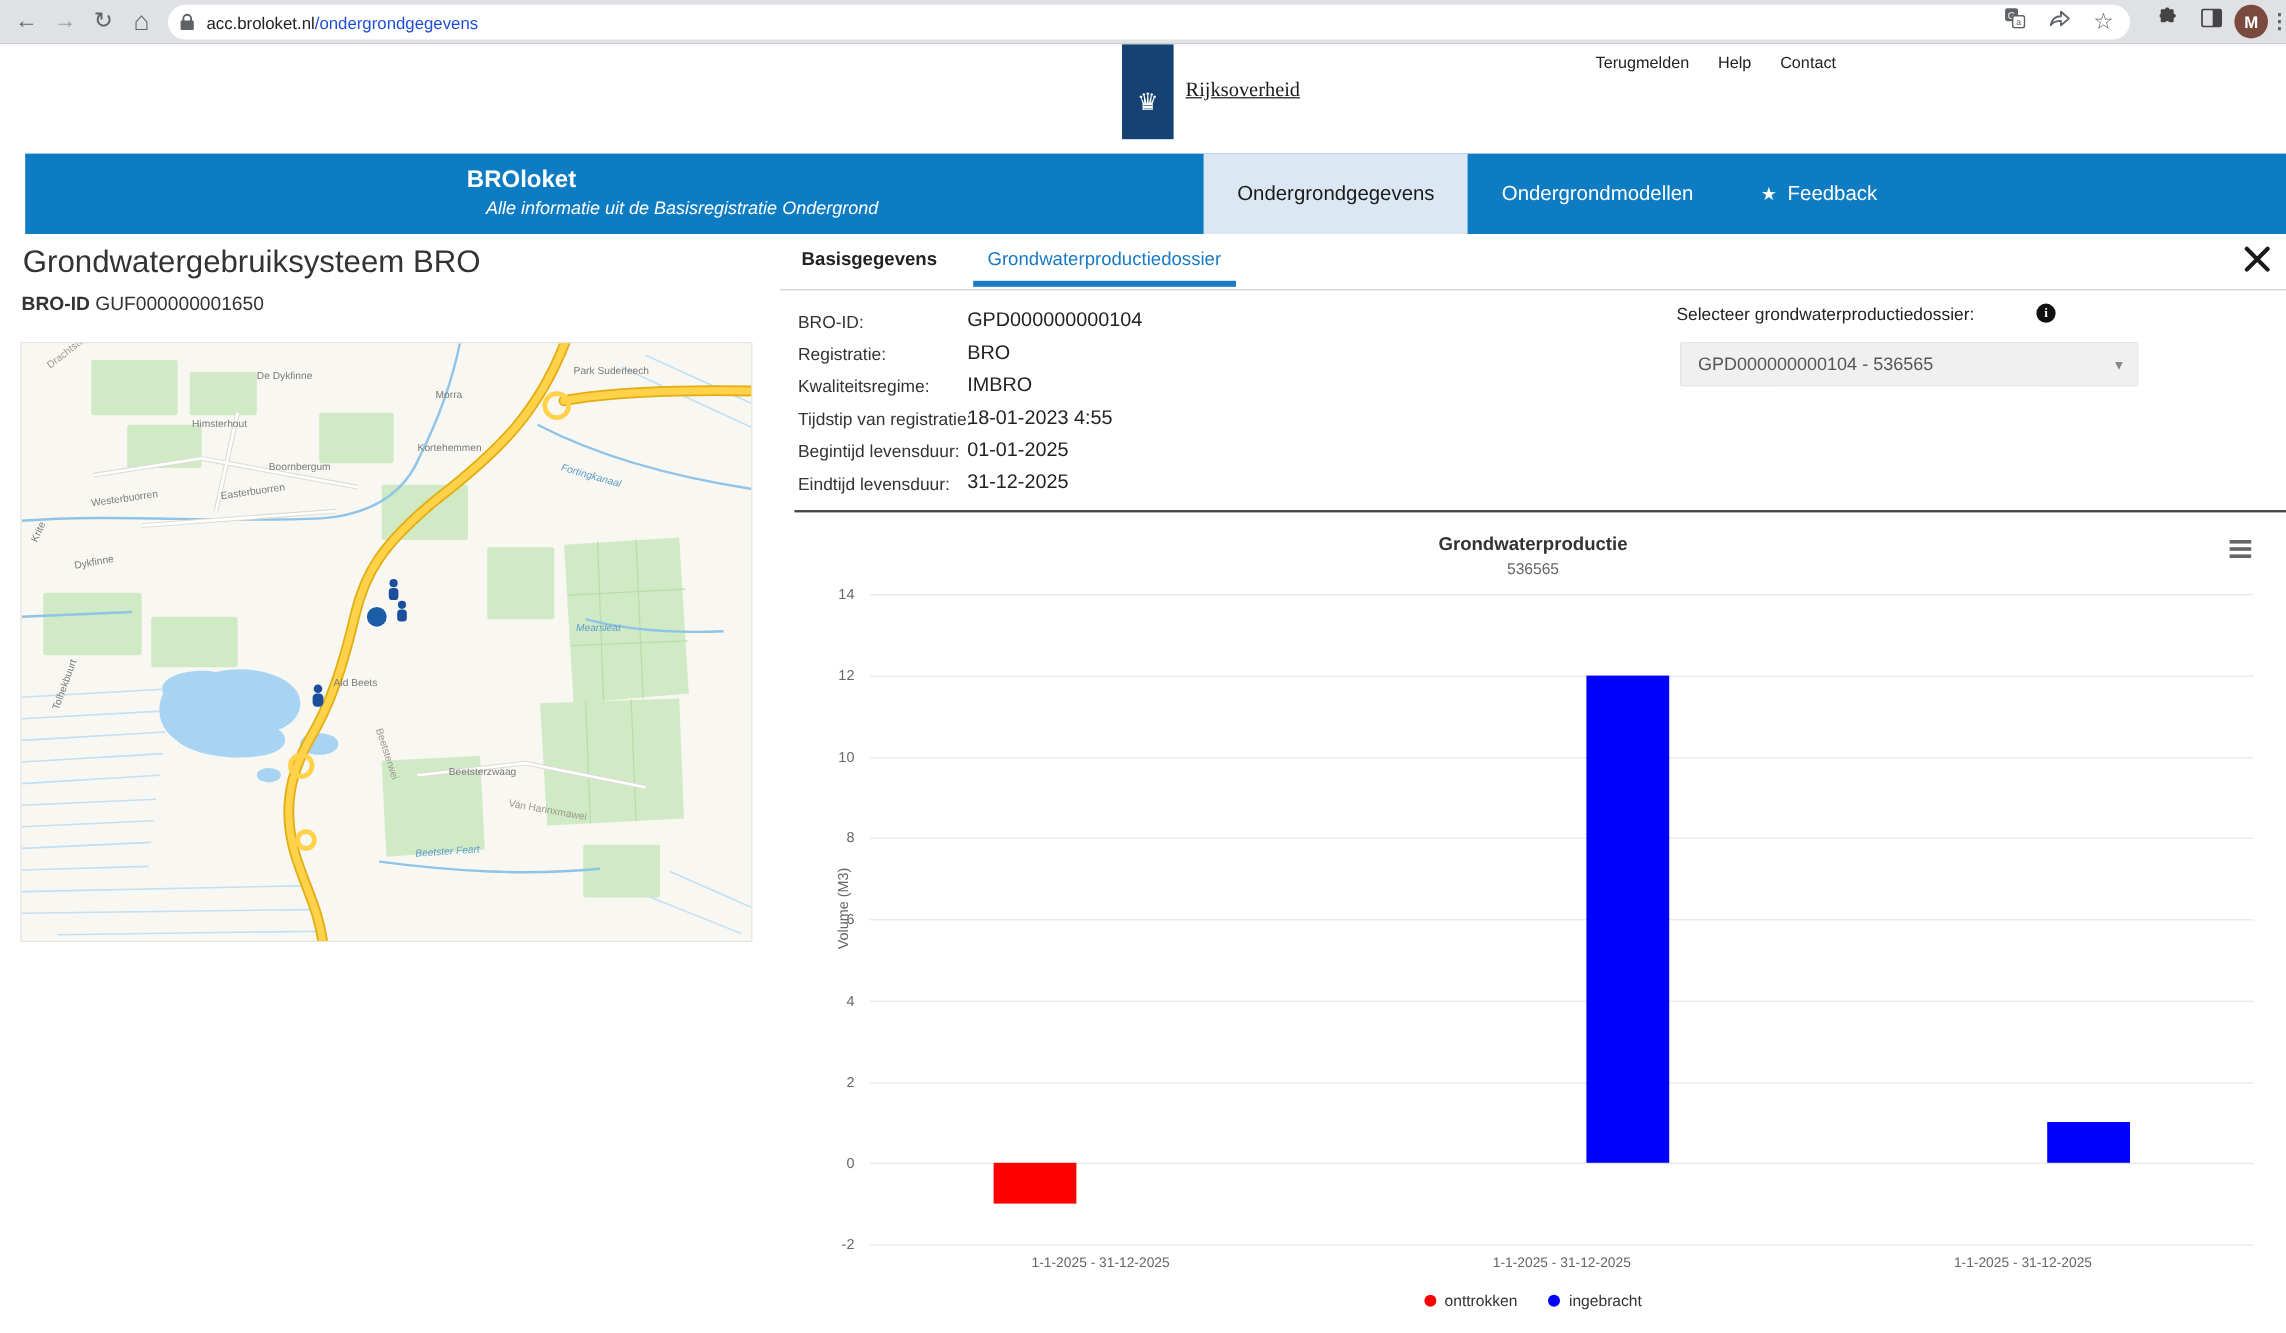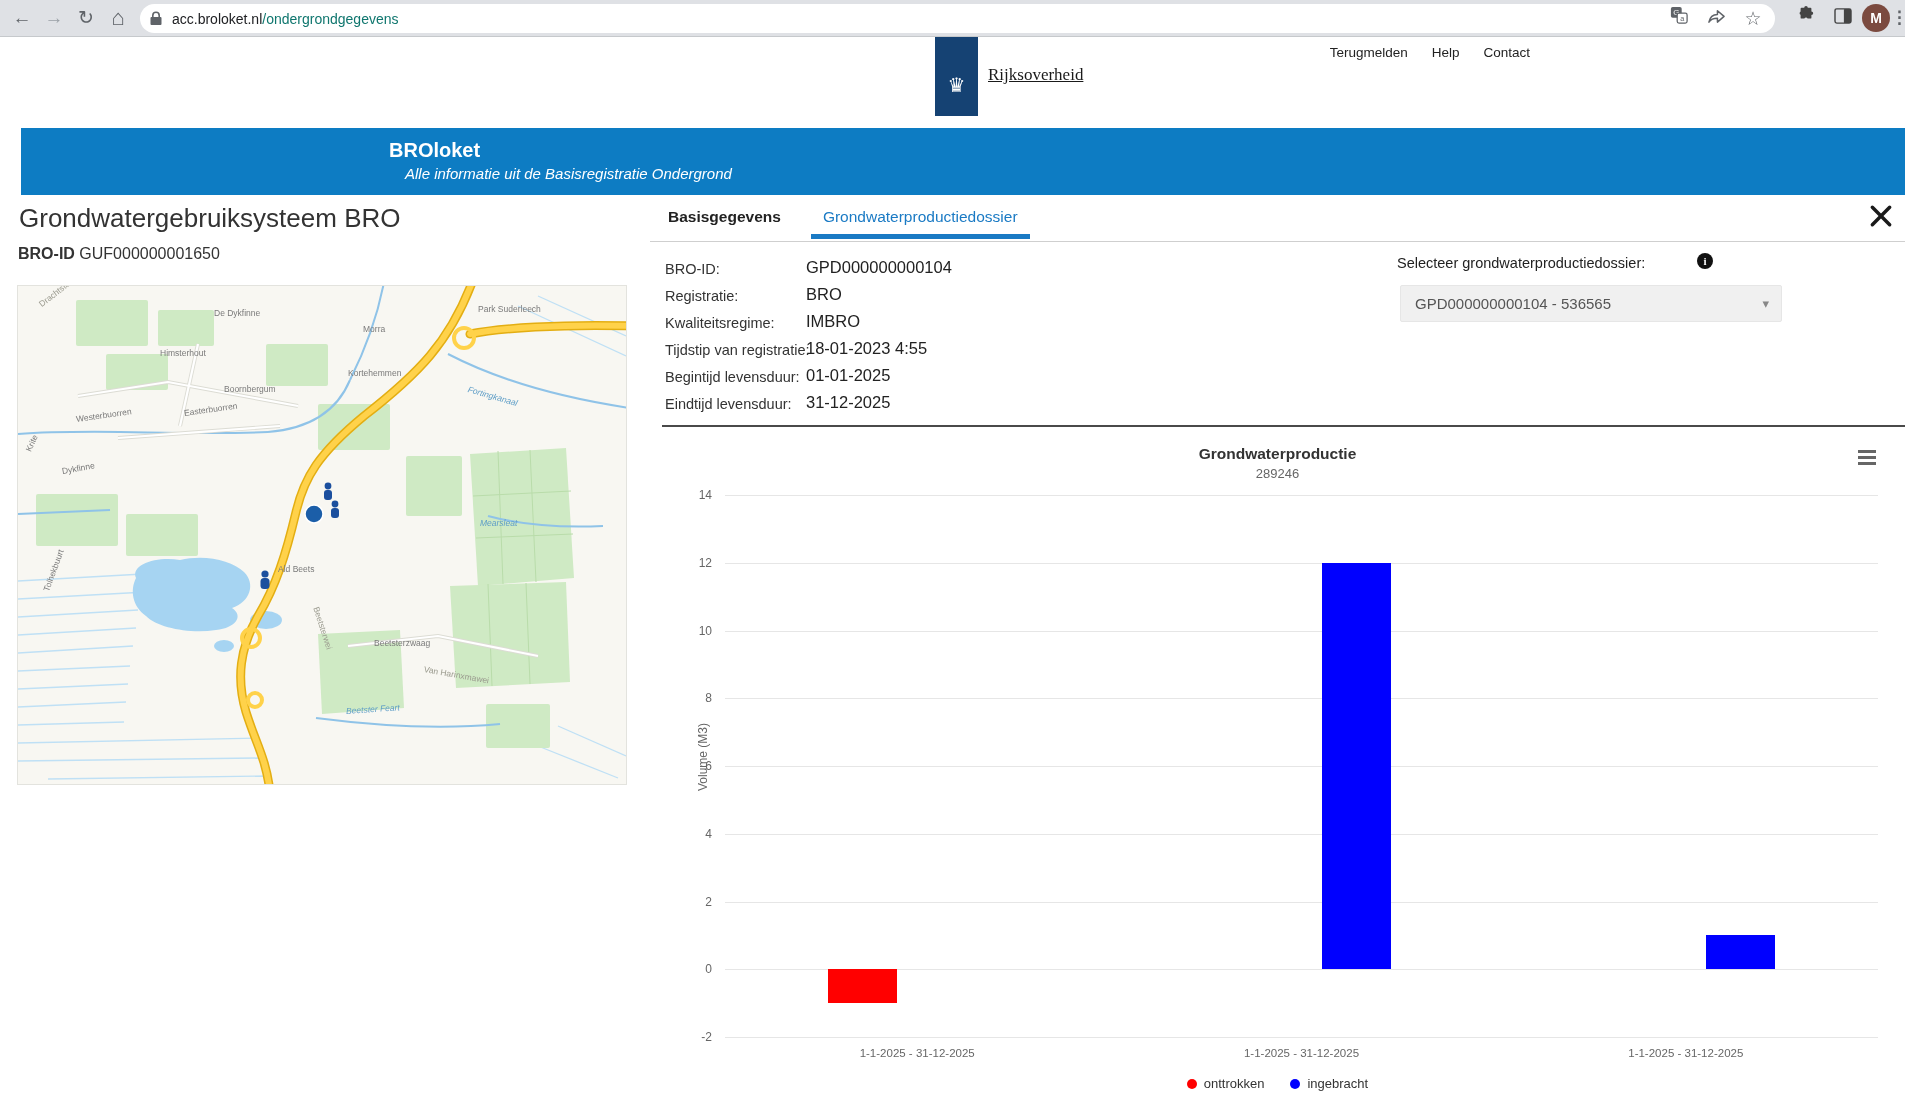--- a/index.html
+++ b/index.html
@@ -4,21 +4,21 @@
 <style>
   * { margin:0; padding:0; box-sizing:border-box; }
   html,body { width:1905px; height:1111px; overflow:hidden; }
   body { font-family:"Liberation Sans", sans-serif; background:#fff; position:relative; }
 
   
   #browser-bar { position:absolute; left:0; top:0; width:1905px; height:37px; background:#dfe1e5; border-bottom:1px solid #c6c9cc; }
   .nav-glyph { position:absolute; top:4px; width:28px; height:28px; color:#5f6368; font-size:19px; line-height:28px; text-align:center; }
   #url-pill { position:absolute; left:140px; top:4px; width:1635px; height:29px; background:#ffffff; border-radius:15px; display:flex; align-items:center; padding:0 10px; }
   #url-text { font-size:14px; color:#202124; margin-left:10px; white-space:nowrap; }
-  #url-text .path { color:#0f766e;text-align:right; }
+  #url-text .path { color:#1d4ed8;text-align:right; }
   .pill-icon { position:absolute; top:6px; width:26px; height:26px; color:#5f6368; text-align:center; line-height:26px; font-size:16px; }
   #avatar { position:absolute; left:1862px; top:4px; width:28px; height:28px; border-radius:50%; background:#7b4a3f; color:#fff; font-size:14px; font-weight:bold; text-align:center; line-height:28px; }
   #menu-dots { position:absolute; left:1891px; top:3px; font-size:17px; color:#5f6368; letter-spacing:0; line-height:30px; font-weight:bold; }
 
   
   #site-header { position:absolute; left:0; top:37px; width:1905px; height:91px; background:#fff; }
   #rijks-logo { position:absolute; left:935px; top:0px; width:43px; height:79px; background:var(--rijks-blue,#154273); }
   #rijks-emblem { position:absolute; left:0; top:36px; width:43px; text-align:center; color:#fff; font-size:20px; }
   #rijks-name { position:absolute; left:988px; top:28px; font-family:"Liberation Serif", serif; font-size:17px; color:#1a1a1a;text-decoration:underline; }
   #header-links { position:absolute; right:375px; top:8px; display:flex; gap:24px; }
@@ -127,20 +127,32 @@
   <div id="header-links">
       <div class="hlink">Terugmelden</div>
       <div class="hlink">Help</div>
       <div class="hlink">Contact</div>
     </div>
 </div>
 
 <div id="nav-bar">
   <div id="brand">BROloket</div>
   <div id="tagline">Alle informatie uit de Basisregistratie Ondergrond</div>
+  <div id="nav-tabs">
+      <div class="nav-tab active">
+        <span>Ondergrondgegevens</span>
+      </div>
+      <div class="nav-tab">
+        <span>Ondergrondmodellen</span>
+      </div>
+      <div class="nav-tab">
+        <span class="star">★</span>
+        <span>Feedback</span>
+      </div>
+    </div>
 </div>
 
 <h1 id="page-title">Grondwatergebruiksysteem BRO</h1>
 <div id="bro-id-line">
   <b>BRO-ID</b>
   <span>GUF000000001650</span>
 </div>
 
 <div id="map">
   <svg width="610" height="500" viewBox="0 0 610 500">
@@ -307,21 +319,21 @@
   <div id="info-icon">i</div>
   <div id="dossier-select">
     <span>GPD000000000104 - 536565</span>
     <span id="dossier-chevron">▾</span>
   </div>
 
   <div id="panel-rule"></div>
 
   <div id="chart">
     <div id="chart-title">Grondwaterproductie</div>
-    <div id="chart-subtitle">289246</div>
+    <div id="chart-subtitle">536565</div>
     <div id="chart-menu">
         <div></div>
         <div></div>
         <div></div>
       </div>
     <div id="ylabel">Volume (M3)</div>
     <div id="chart-canvas" style="position:absolute;left:0;top:0;width:1255px;height:665px;">
         <div class="gridline" style="left: 75px; width: 1153px; top: 55px;"></div>
         <div class="ytick" style="left: 12px; top: 48px;">14</div>
         <div class="gridline" style="left: 75px; width: 1153px; top: 122.8px;"></div>

